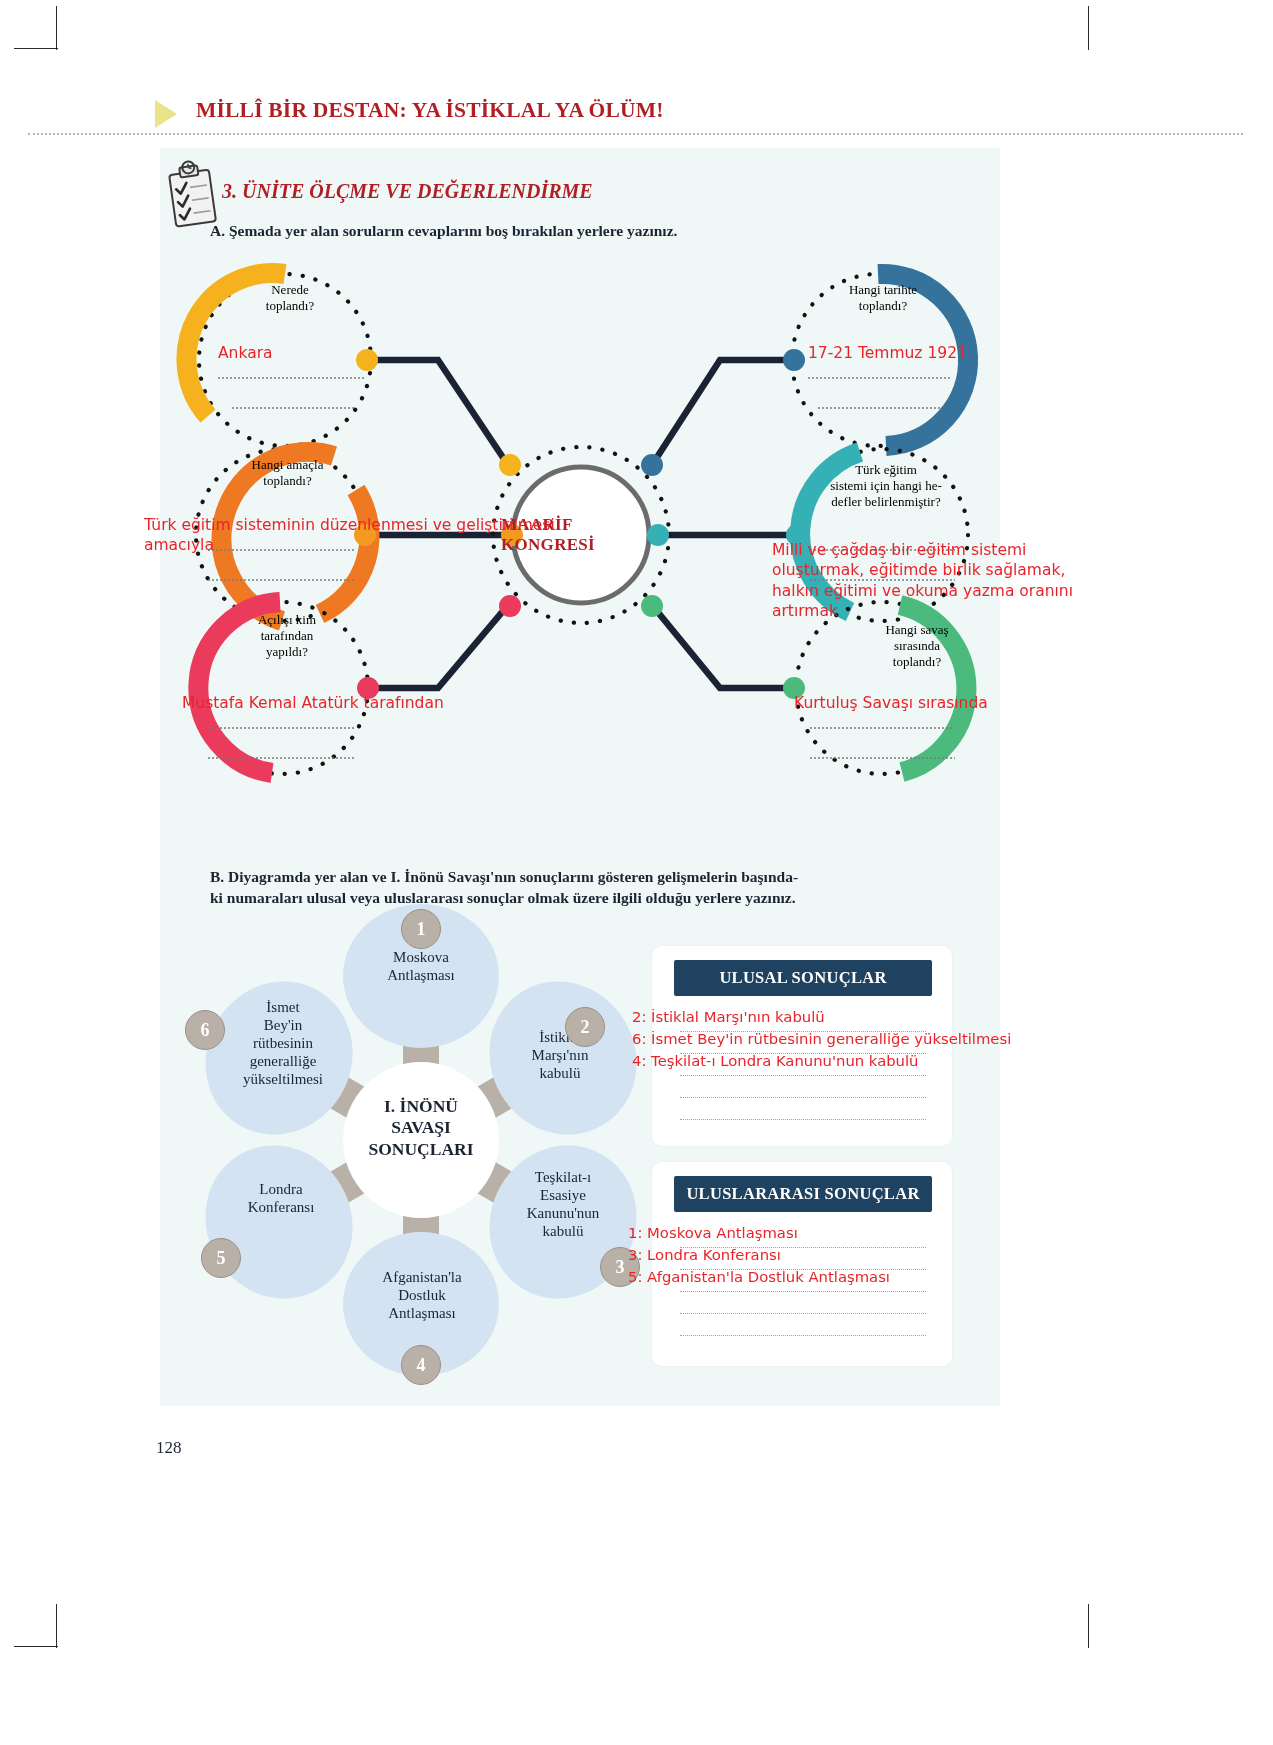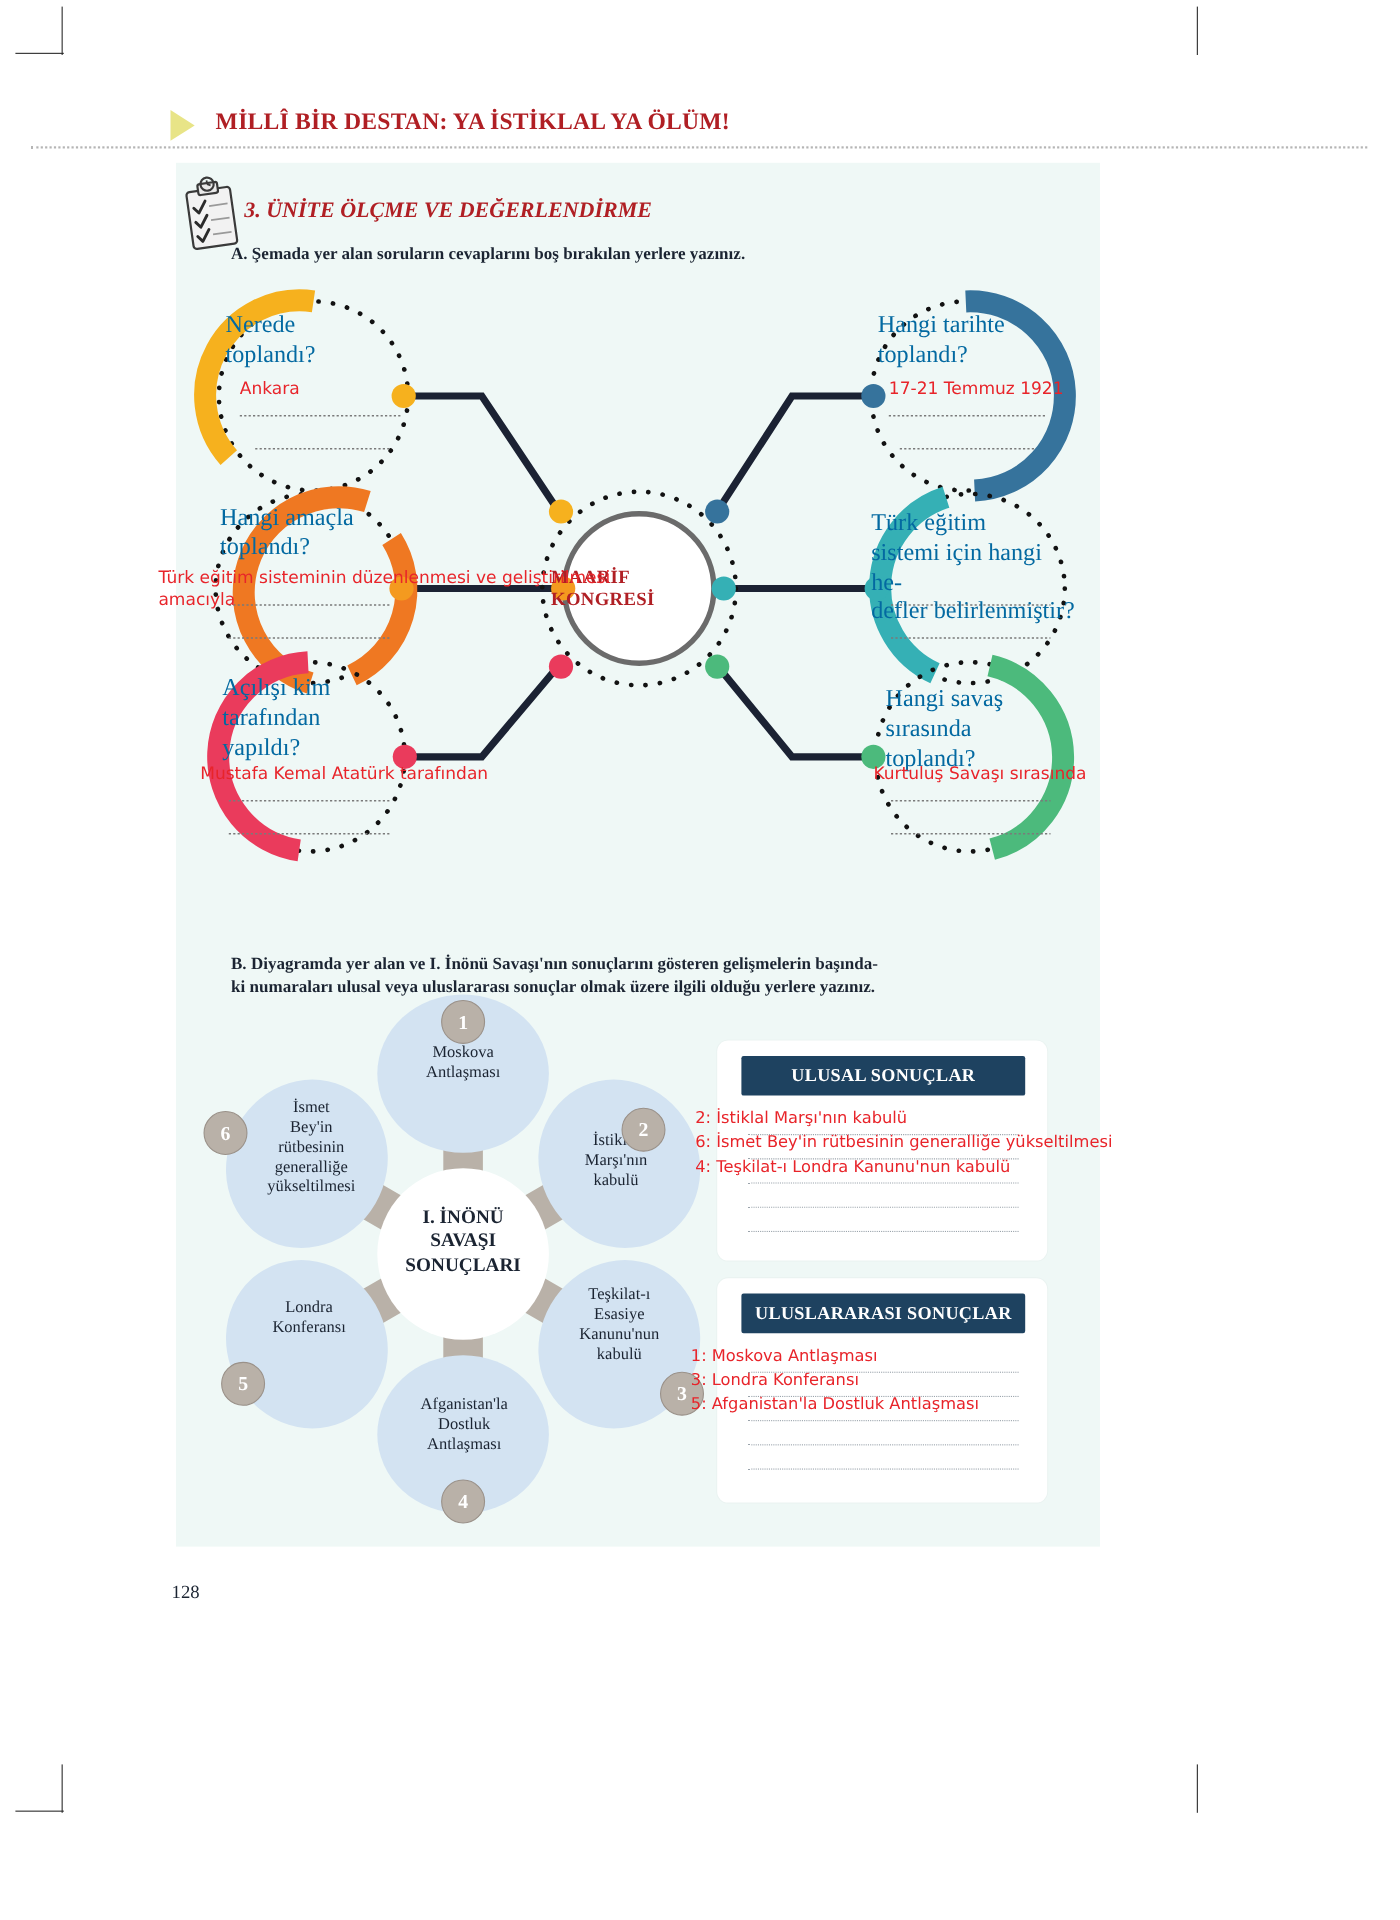--- a/index.html
+++ b/index.html
@@ -53,22 +53,22 @@
   #instruction-b {
     position:absolute; left:210px; top:866px; width:780px;
     font-size:15.5px; font-weight:bold; color:#1b2432; line-height:1.38;
   }
 
   
   #mindmap { position:absolute; left:160px; top:250px; width:840px; height:560px; }
   #mindmap svg { position:absolute; left:0; top:0; }
 
   .bubble-q {
-    position:absolute; text-align:left;
-    font-size:22px; color:#0369a1; line-height:1.22;
+    position:absolute; text-align:center;
+    font-size:13px; color:#000000; line-height:1.22;
   }
   .answer {
     position:absolute;
     font-family:"DejaVu Sans", sans-serif;
     font-size:15.5px; color:#e8242a; line-height:1.32;
     white-space:pre-line;
   }
   #center-label {
     position:absolute; left:0; top:0; width:100%;
     font-size:17px; font-weight:bold;
@@ -248,22 +248,26 @@
 yapıldı?</div>
   <div class="answer" style="left:22px; top:443px; width:360px;">Mustafa Kemal Atatürk tarafından</div>
 
   <div class="bubble-q" style="left:638px; top:32px; width:170px; white-space:pre-line;">Hangi tarihte
 toplandı?</div>
   <div class="answer" style="left:648px; top:93px; width:220px;">17-21 Temmuz 1921</div>
 
   <div class="bubble-q" style="left:632px; top:212px; width:188px; white-space:pre-line;">Türk eğitim
 sistemi için hangi he-
 defler belirlenmiştir?</div>
-
-  <div class="bubble-q" style="left:645px; top:372px; width:170px; white-space:pre-line;font-family:Liberation Serif, serif;">Hangi savaş
+  <div class="answer" style="left:612px; top:290px; width:420px;">Milli ve çağdaş bir eğitim sistemi
+oluşturmak, eğitimde birlik sağlamak,
+halkın eğitimi ve okuma yazma oranını
+artırmak</div>
+
+  <div class="bubble-q" style="left:672px; top:372px; width:170px; white-space:pre-line;font-family:Liberation Serif, serif;">Hangi savaş
 sırasında
 toplandı?</div>
   <div class="answer" style="left:634px; top:443px; width:300px;">Kurtuluş Savaşı sırasında</div>
 </div>
 
 <div id="instruction-b" style="white-space:pre-line;">B. Diyagramda yer alan ve I. İnönü Savaşı'nın sonuçlarını gösteren gelişmelerin başında-
 ki numaraları ulusal veya uluslararası sonuçlar olmak üzere ilgili olduğu yerlere yazınız.</div>
 
 <div id="flower">
   <svg width="520" height="500" viewBox="0 0 520 500">

